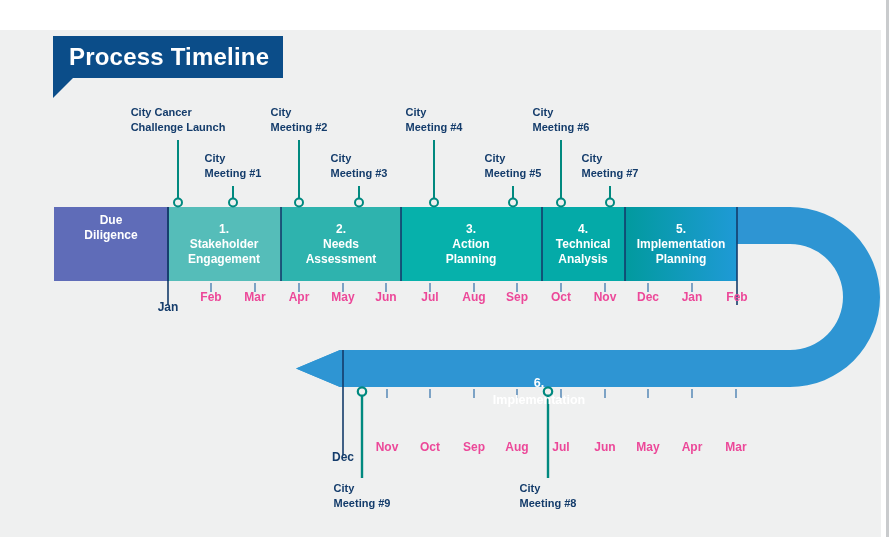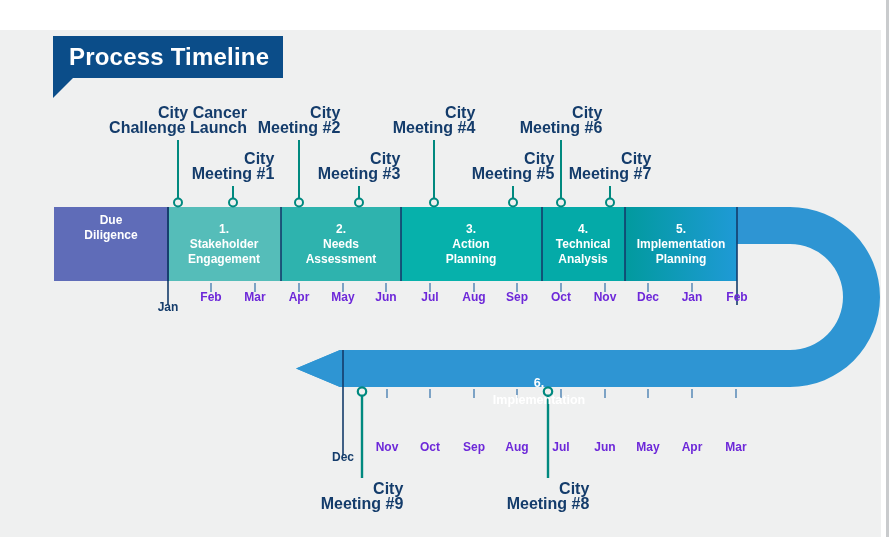--- a/index.html
+++ b/index.html
@@ -74,40 +74,40 @@
     left: 0;
     top: 0;
     width: 889px;
     height: 537px;
   }
 
   
   .lbl {
     position: absolute;
     color: #143c6b;
-    font-size: 16px;
+    font-size: 11px;
     font-weight: bold;
     line-height: 15px;
-    text-align: right;
+    text-align: left;
     white-space: pre-line;
     transform: translateX(-50%);
   }
   .seg-label {
     position: absolute;
     color: #ffffff;
     font-size: 12px;
     font-weight: bold;
     line-height: 15px;
     text-align: center;
     white-space: pre-line;
     transform: translate(-50%, -50%);
   }
   .month {
     position: absolute;
-    color: #6d28d9;
+    color: #ec4899;
     font-size: 12px;
     font-weight: bold;
     text-align: center;
     transform: translateX(-50%);
     white-space: nowrap;
   }
   .month.anchor {
     color: #143c6b;
   }
   .impl-label {

